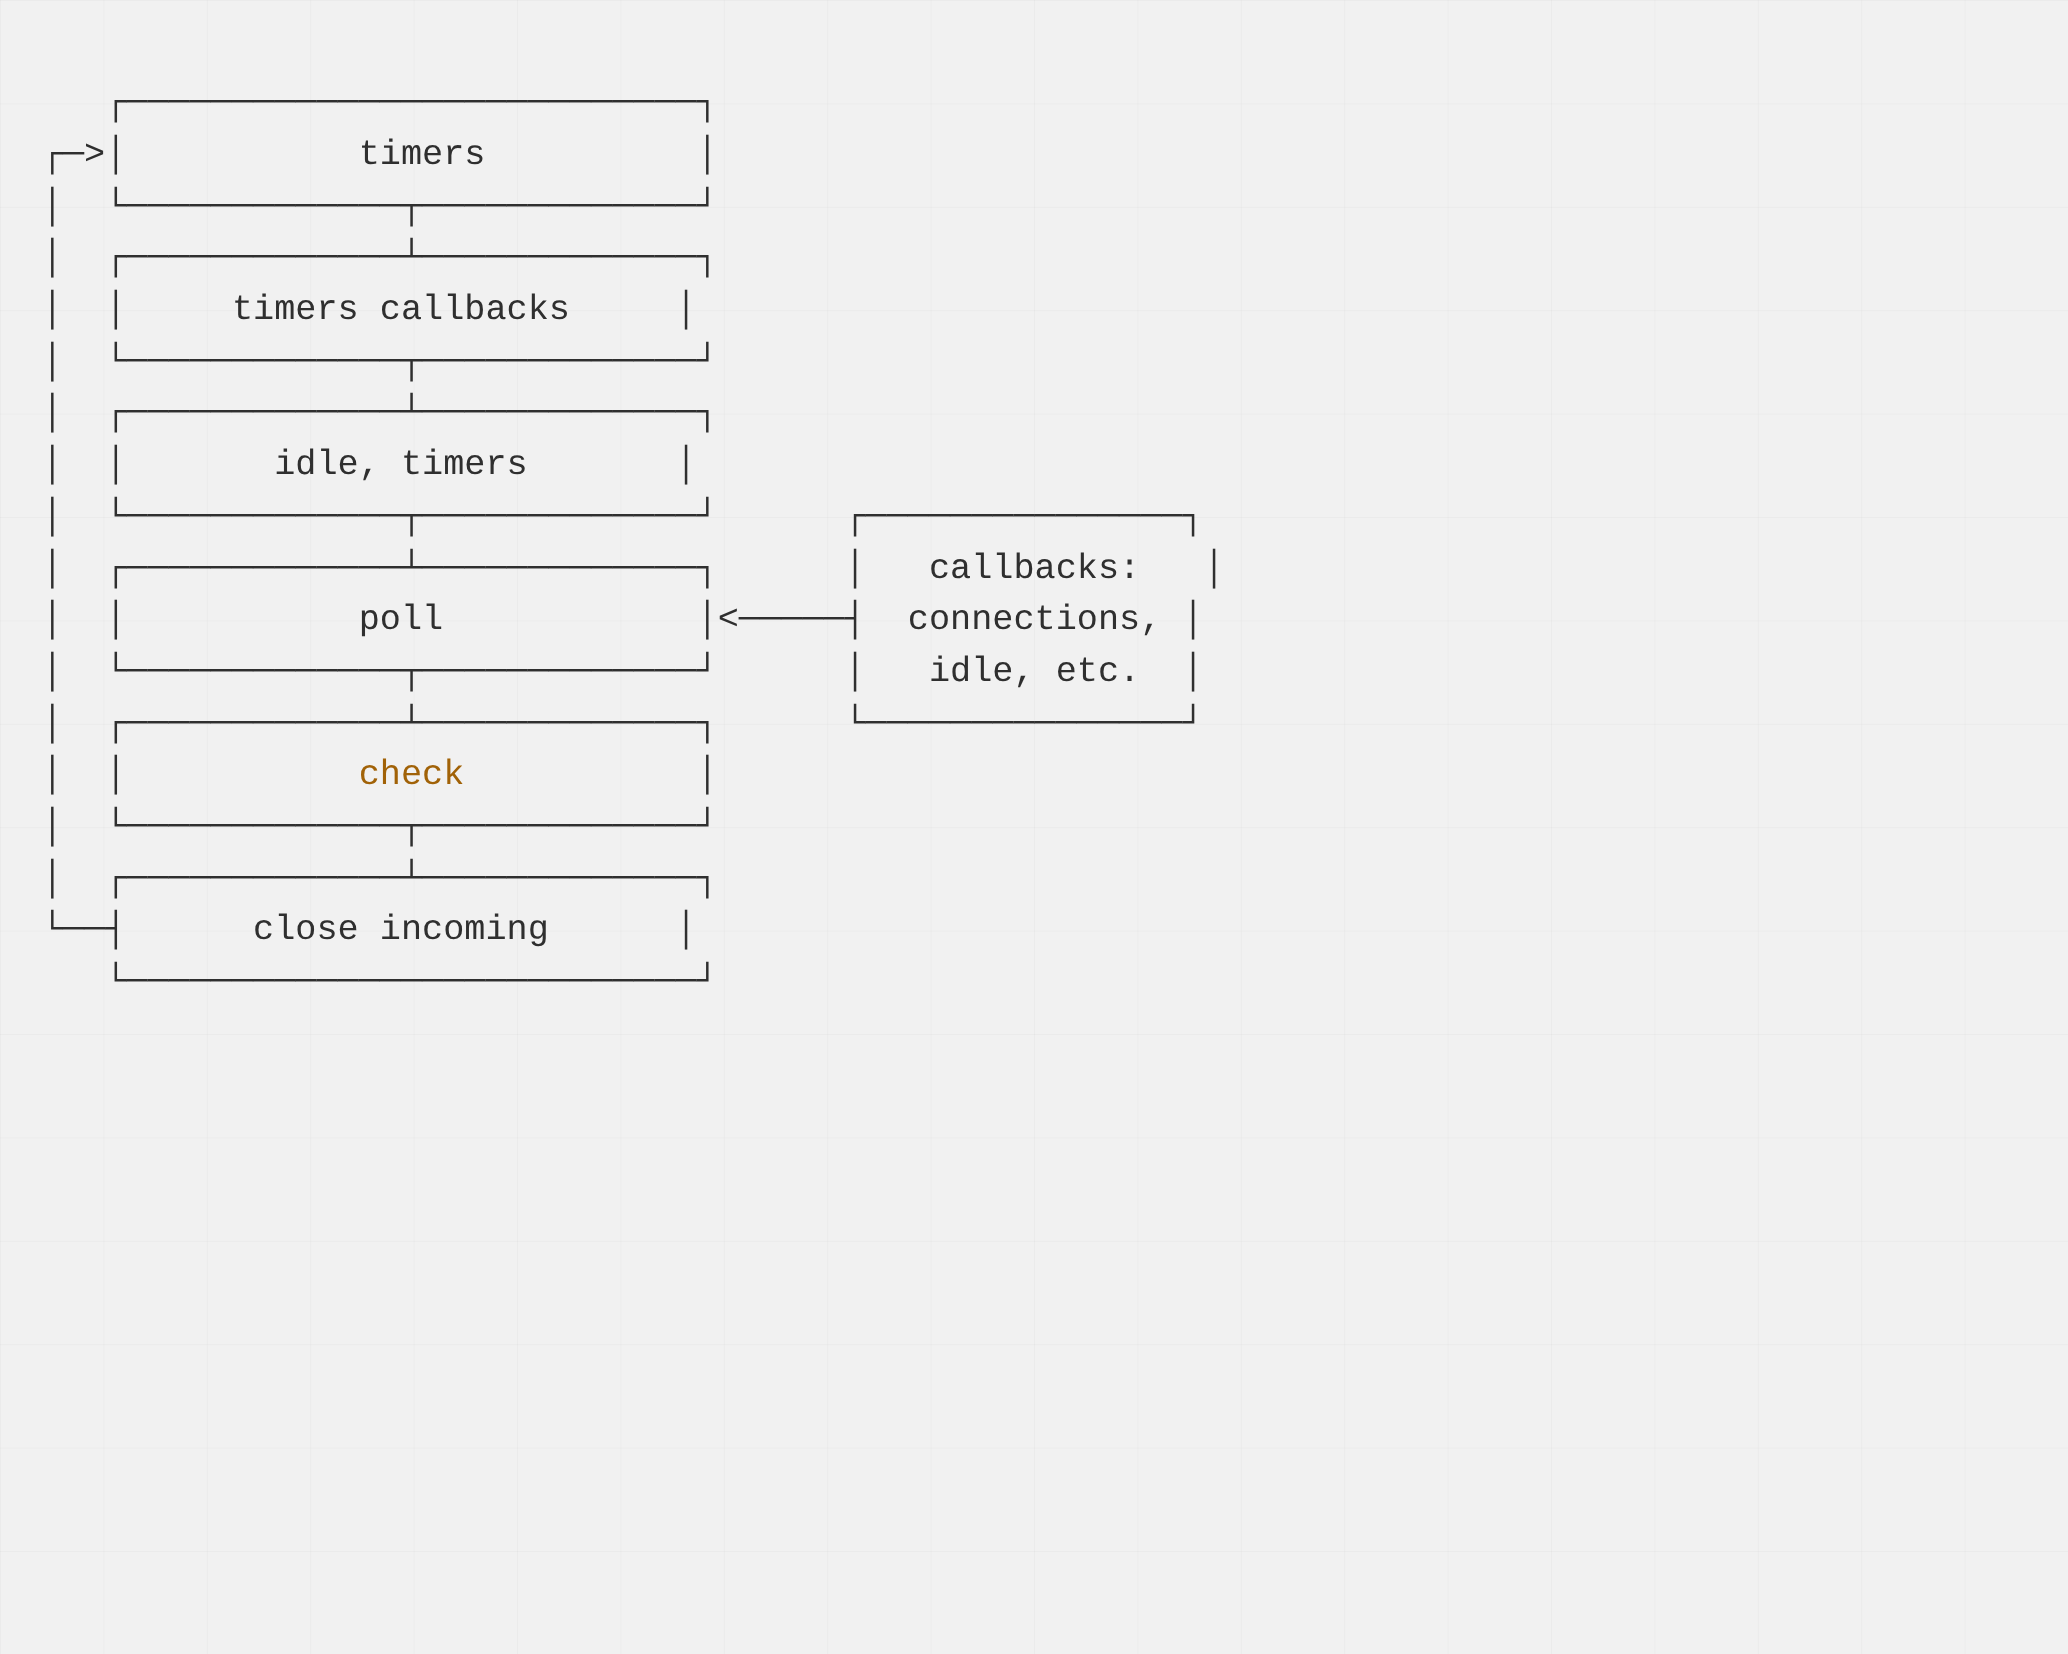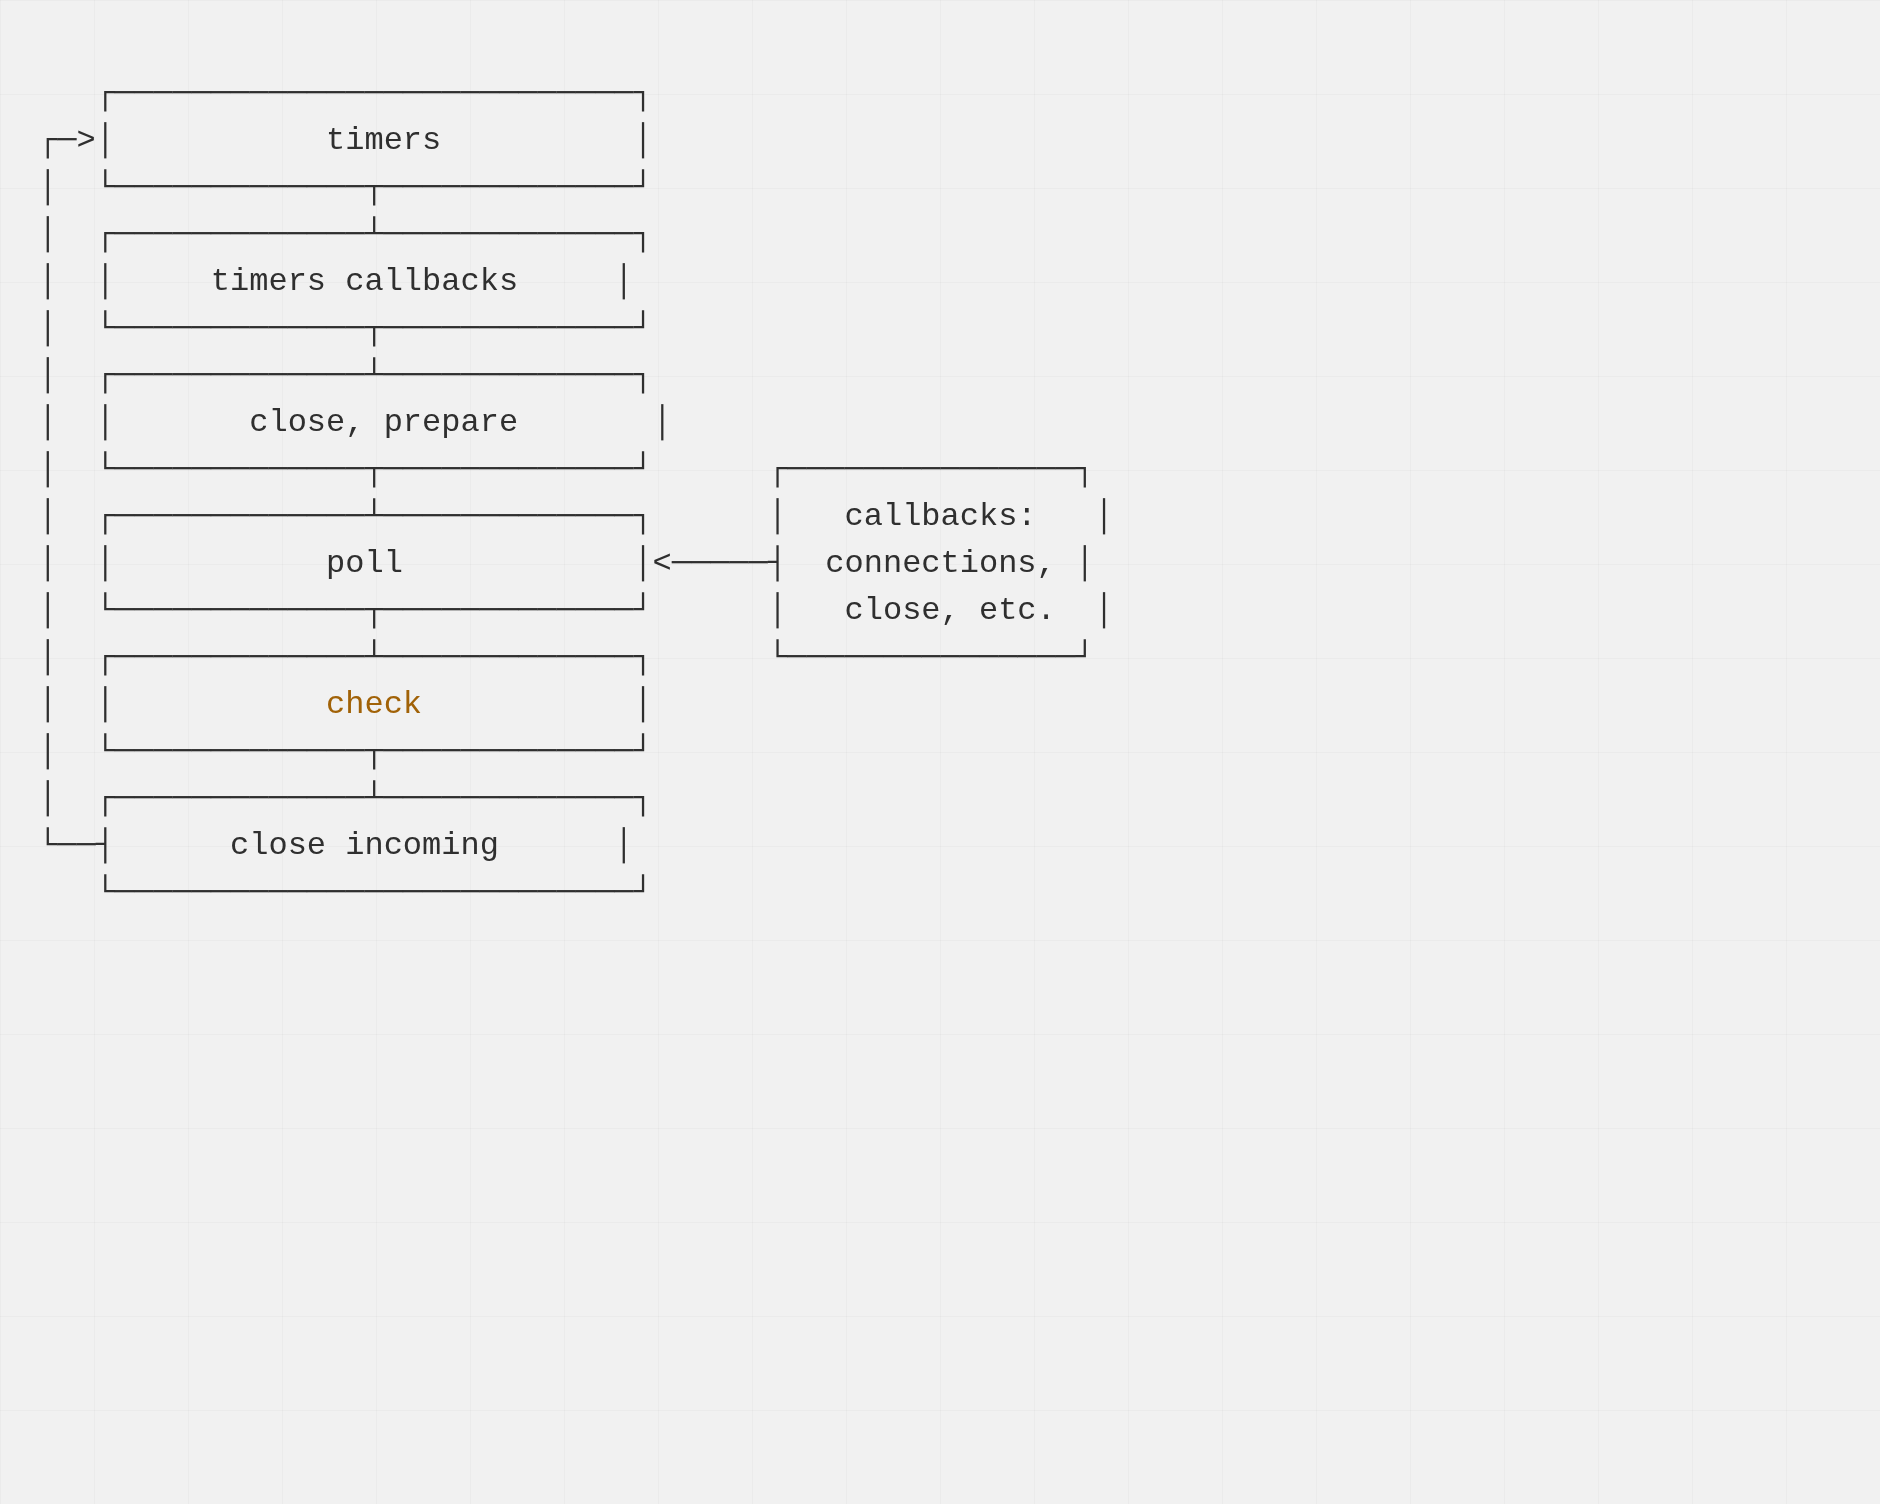--- a/index.html
+++ b/index.html
@@ -32,23 +32,23 @@
 </head>
 <body>
 
 <pre class="diagram">   ┌───────────────────────────┐
 ┌─&gt;│           <span>timers</span>          │
 │  └─────────────┬─────────────┘
 │  ┌─────────────┴─────────────┐
 │  │     <span>timers callbacks</span>     │
 │  └─────────────┬─────────────┘
 │  ┌─────────────┴─────────────┐
-│  │       <span>close, prepare</span>       │
+│  │       <span>idle, timers</span>       │
 │  └─────────────┬─────────────┘      ┌───────────────┐
 │  ┌─────────────┴─────────────┐      │   <span>callbacks:</span>   │
 │  │           <span>poll</span>            │&lt;─────┤  <span>connections,</span> │
-│  └─────────────┬─────────────┘      │   <span>close, etc.</span>  │
+│  └─────────────┬─────────────┘      │   <span>idle, etc.</span>  │
 │  ┌─────────────┴─────────────┐      └───────────────┘
 │  │           <span class="hl">check</span>           │
 │  └─────────────┬─────────────┘
 │  ┌─────────────┴─────────────┐
 └──┤      <span>close incoming</span>      │
    └───────────────────────────┘</pre>
 
 </body></html>

